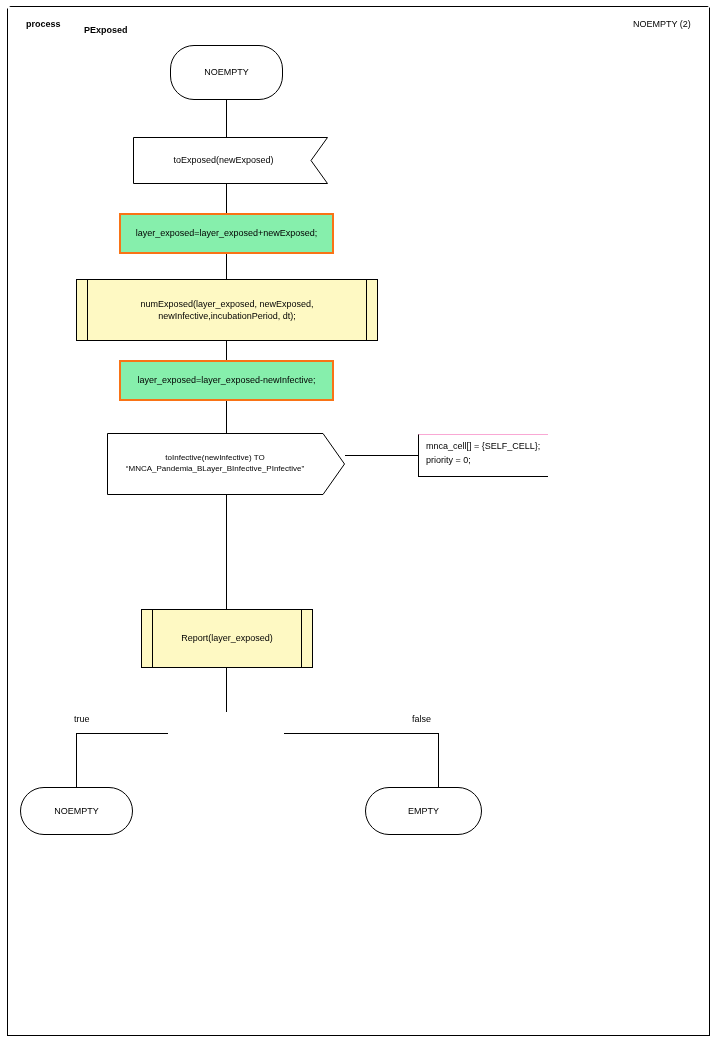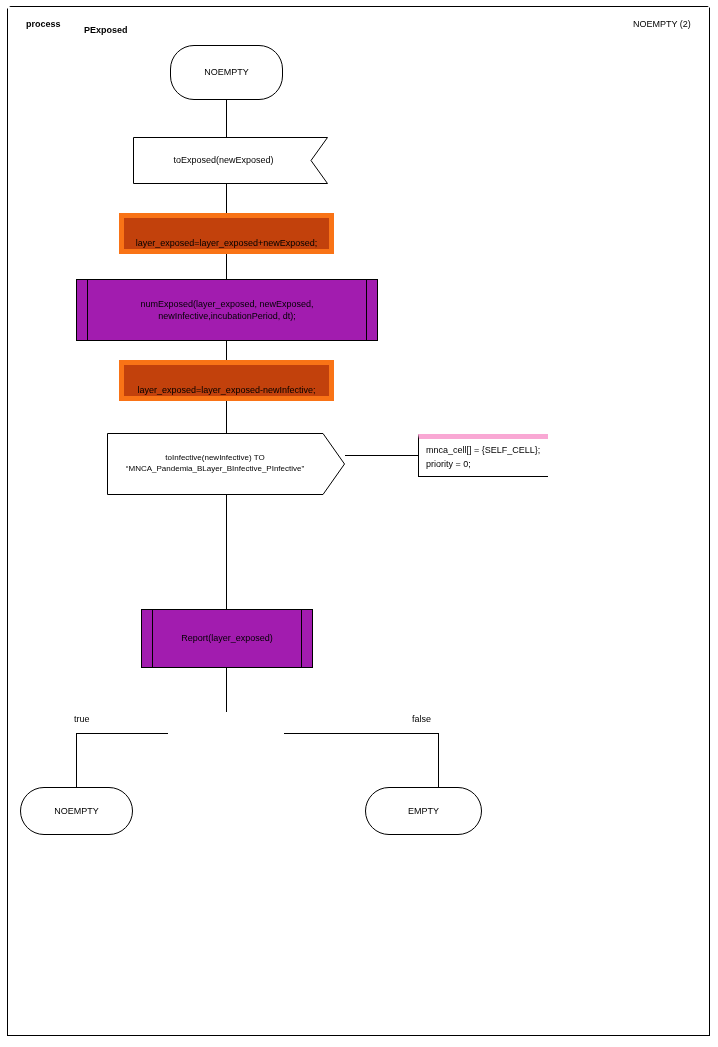--- a/index.html
+++ b/index.html
@@ -53,27 +53,26 @@
   .vline { width: 1px; }
   .hline { height: 1px; }
 
   
   .state {
     border: 1px solid #000000;
     border-radius: 24px;
     background: #ffffff;
   }
   .task {
-    border: 5px solid #f97316;
-    background: #c2410c;
-    align-items: flex-end;
+    border: 2px solid #f97316;
+    background: #86efac;
   }
   .procedure {
     border: 1px solid #000000;
-    background: #a21caf;
+    background: #fef9c3;
   }
   .procedure::before,
   .procedure::after {
     content: "";
     position: absolute;
     top: -1px;
     bottom: -1px;
     width: 0;
     border-left: 1px solid #000000;
   }
@@ -114,21 +113,21 @@
   }
 
   .comment {
     position: absolute;
     box-sizing: border-box;
     background: #ffffff;
     font-size: 9px;
     color: #000000;
     line-height: 1.5;
     padding: 5px 6px 0 7px;
-    border-top: 5px solid #f9a8d4;
+    border-top: 1px solid #f9a8d4;
     border-bottom: 1px solid #000000;
     border-left: 1px solid #000000;
     text-align: left;
   }
   .edge-label {
     position: absolute;
     font-size: 9px;
     color: #000000;
     white-space: nowrap;
   }

